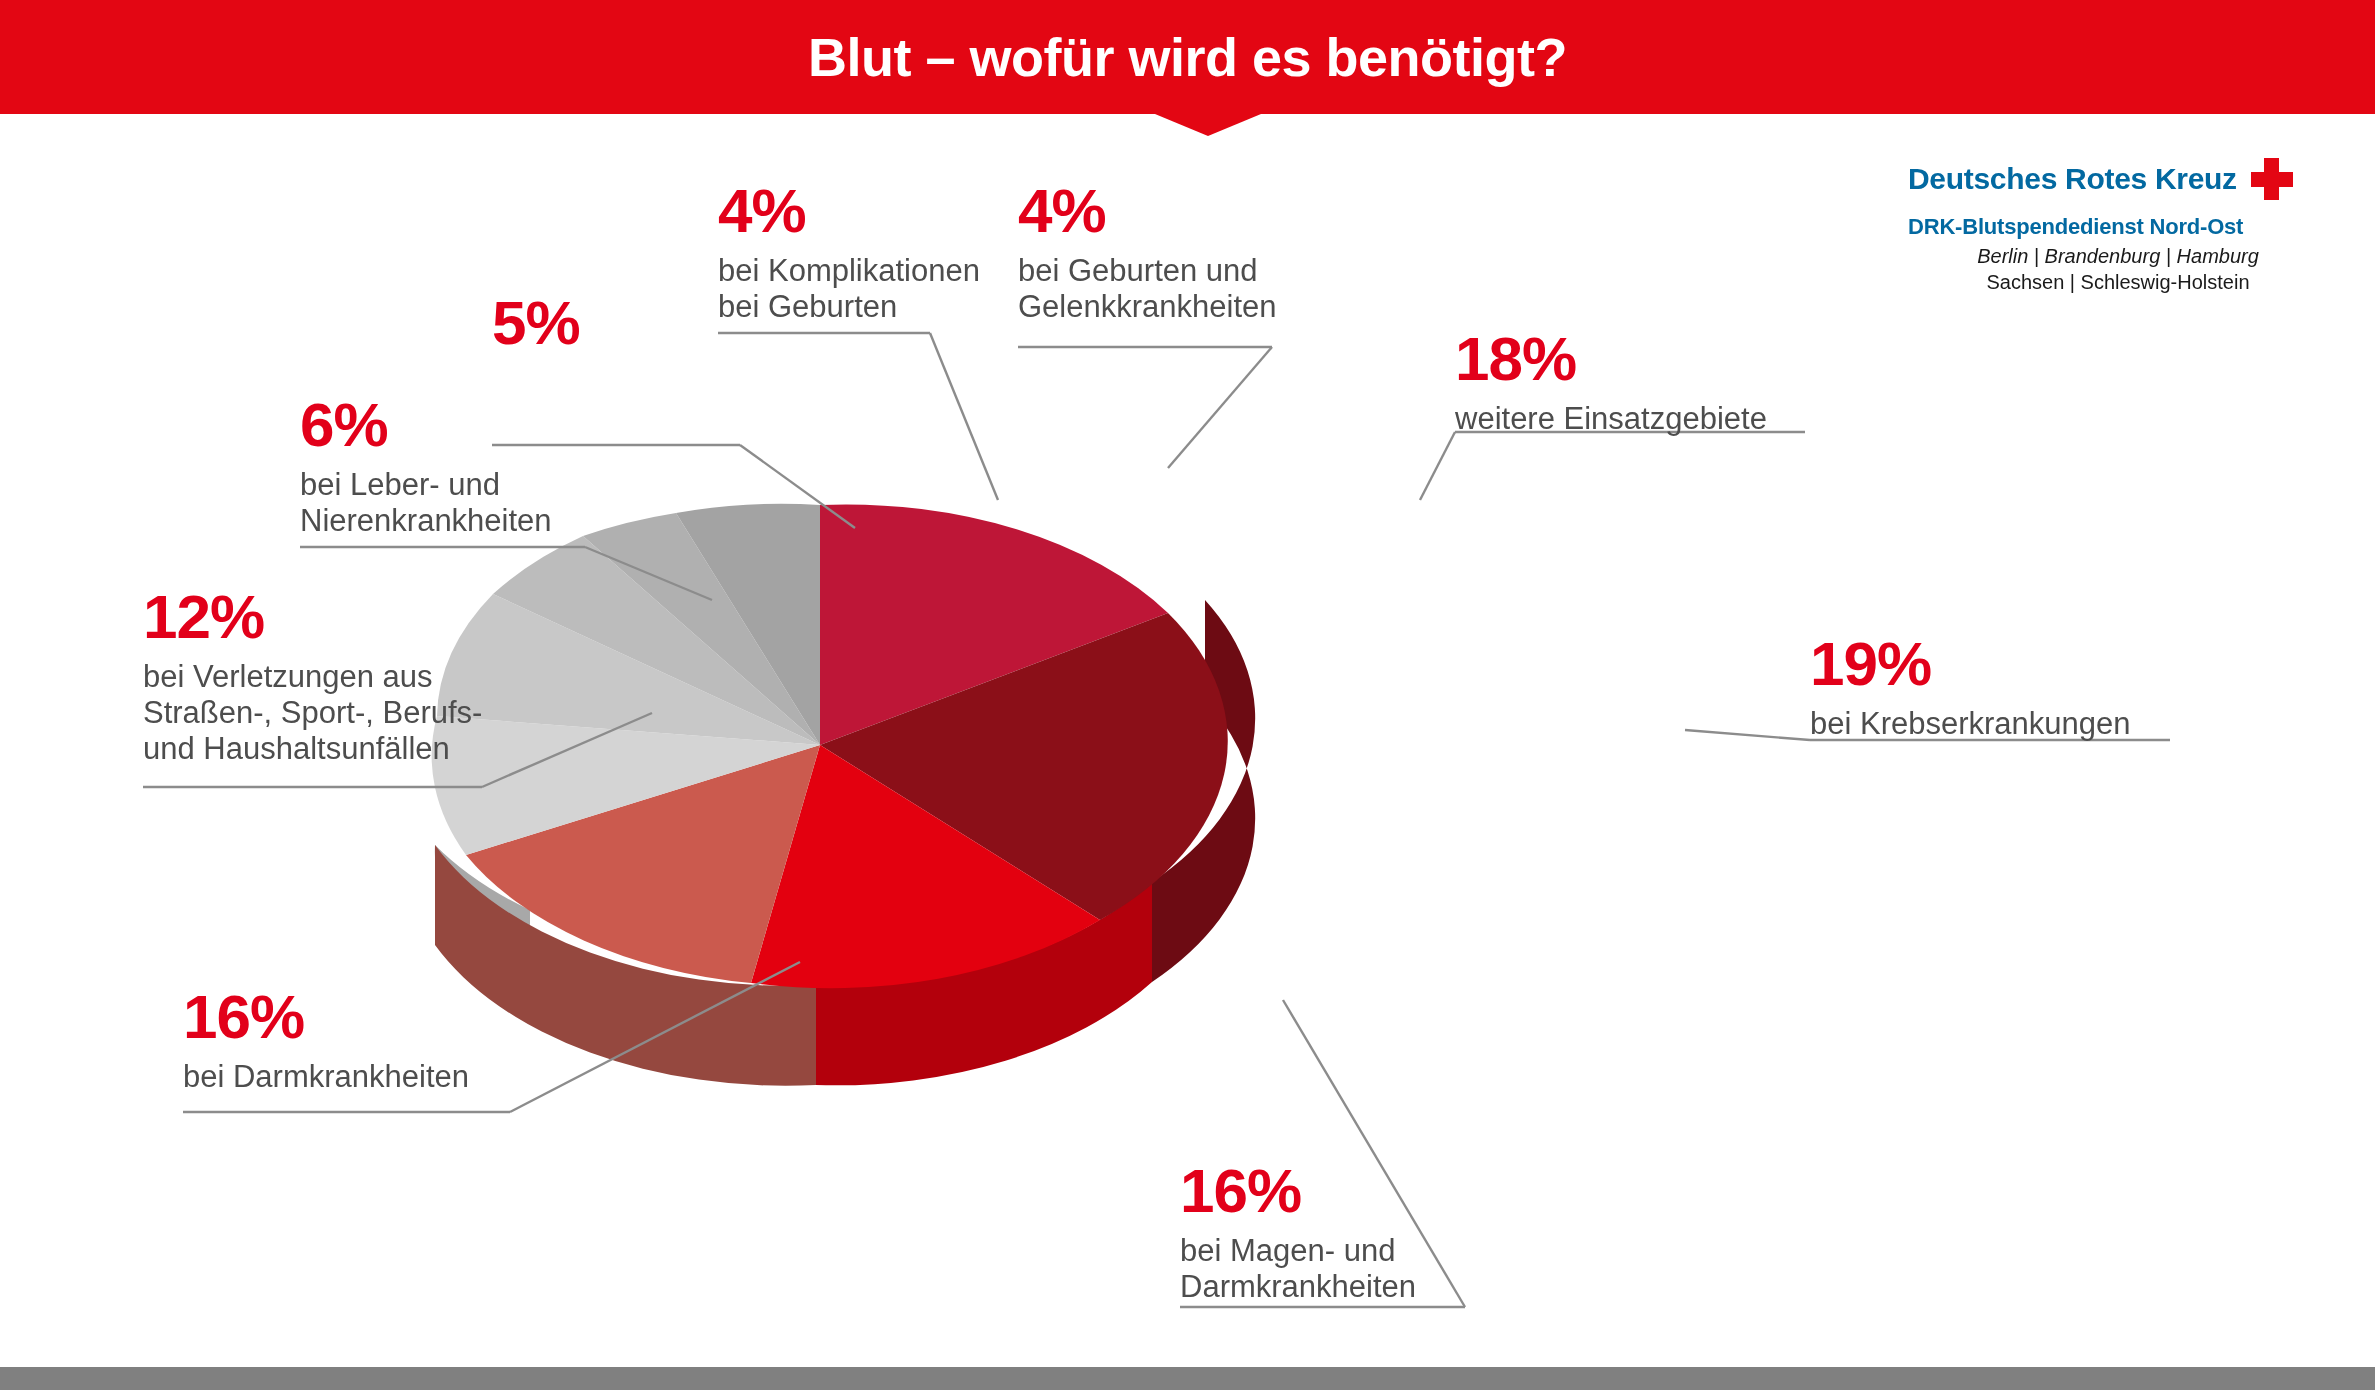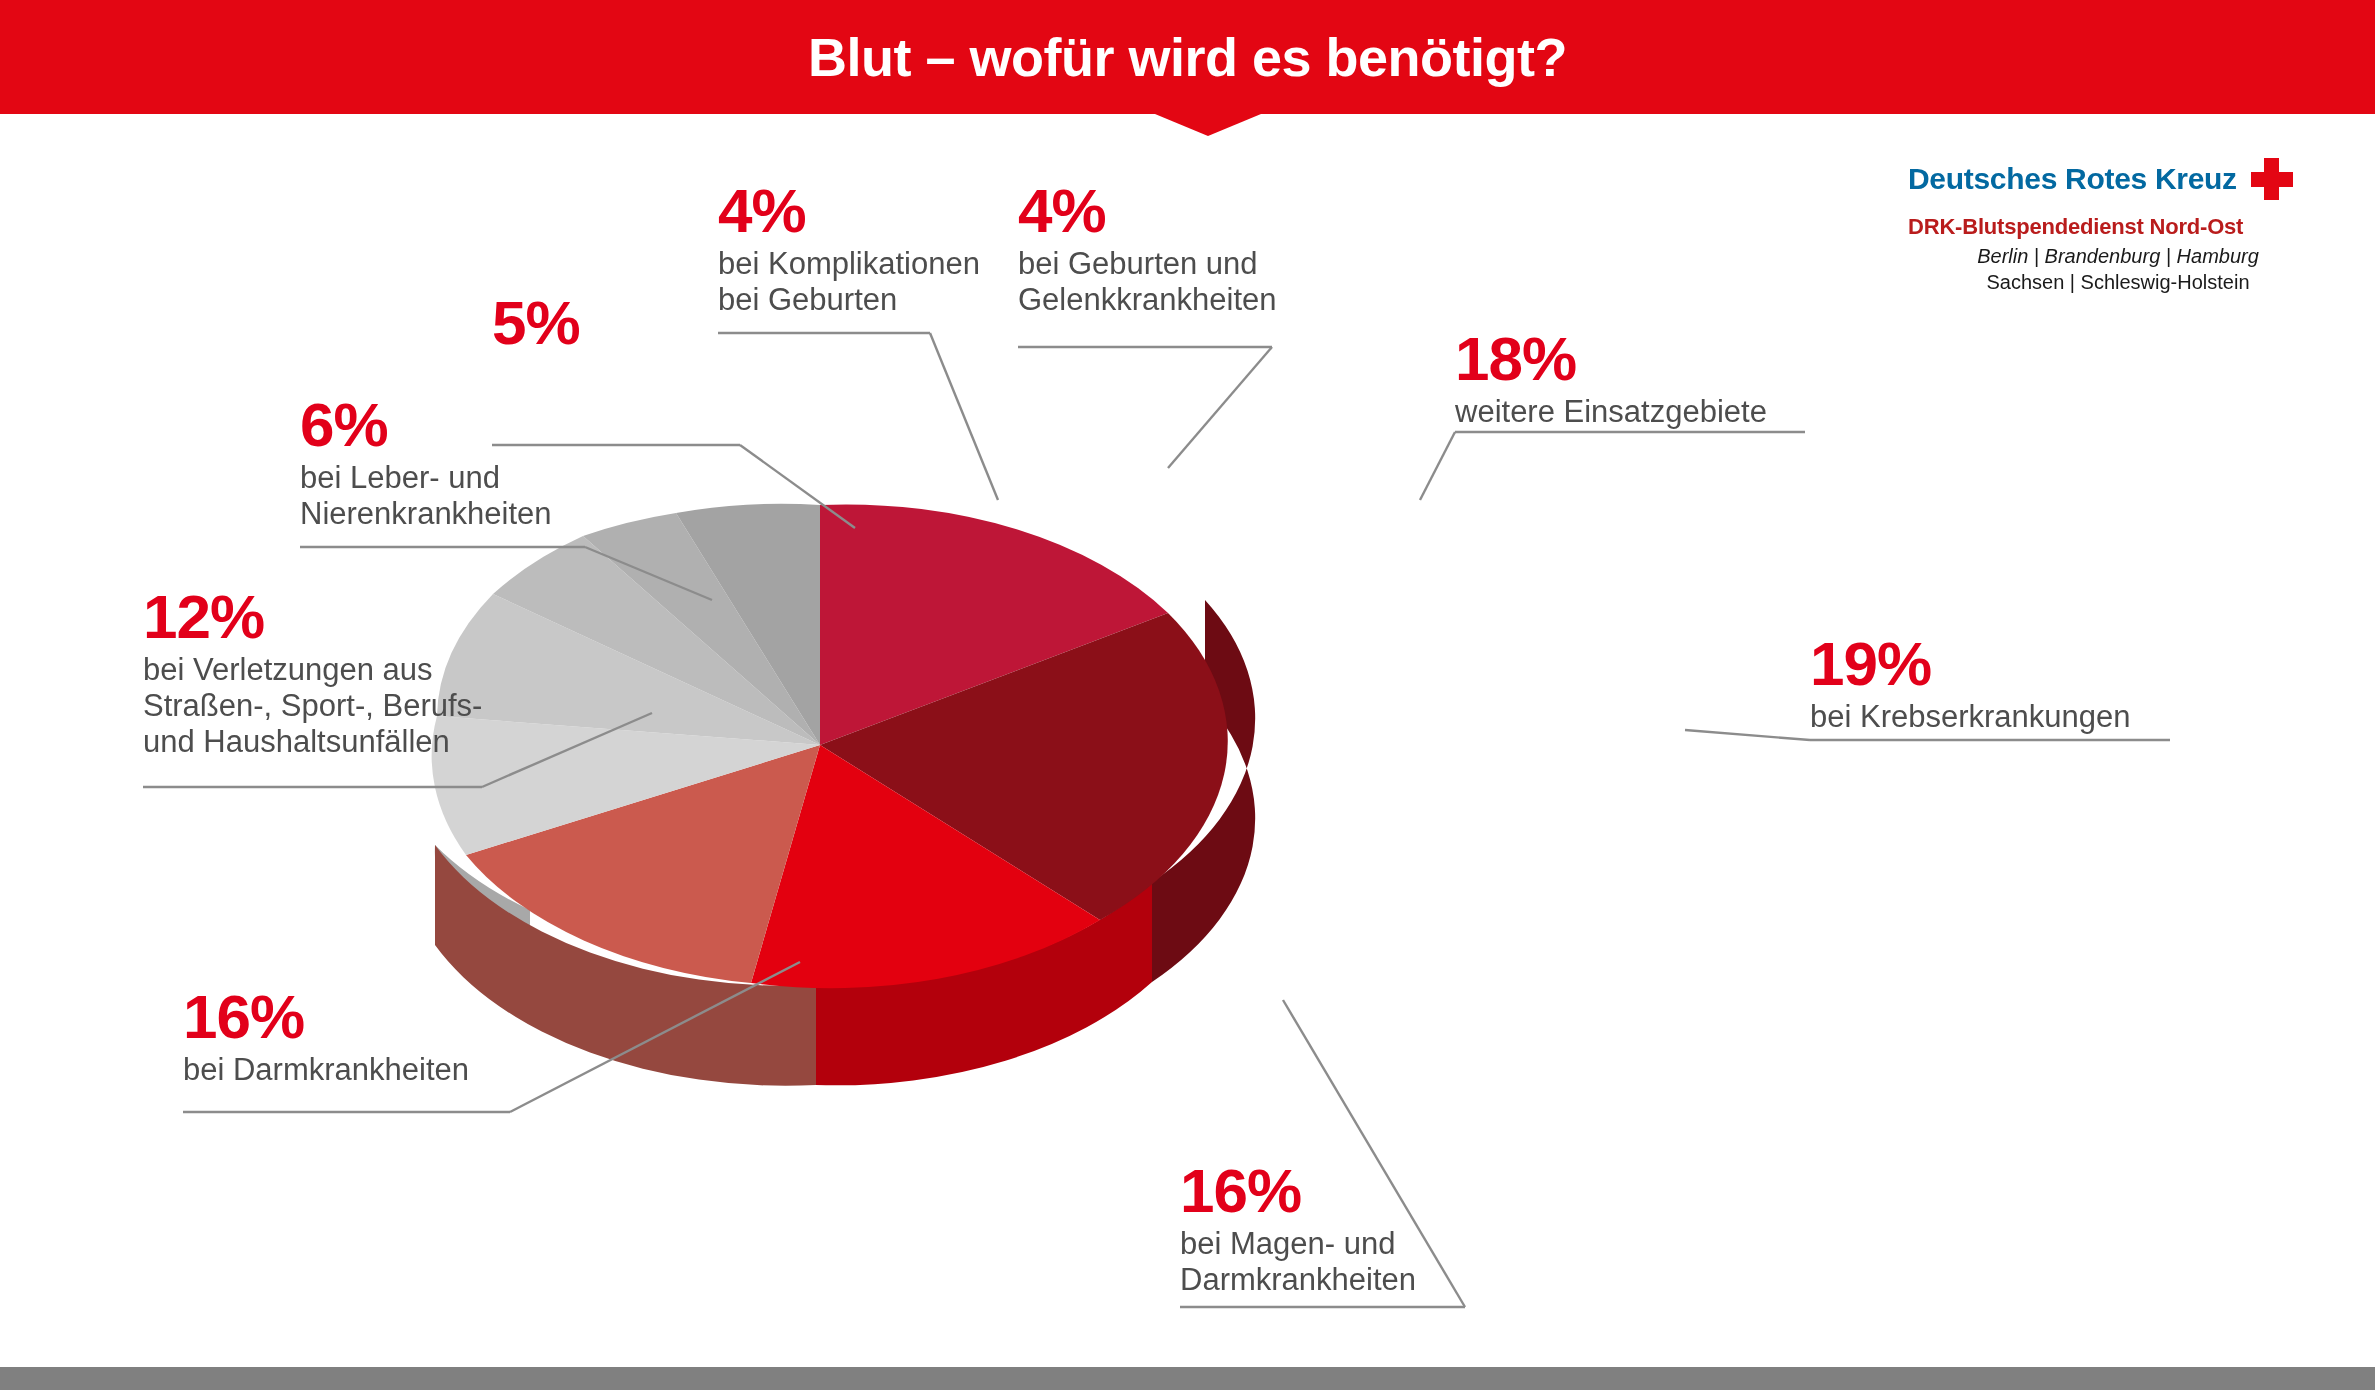--- a/index.html
+++ b/index.html
@@ -42,37 +42,37 @@
     white-space:nowrap;
   }
   #logo-title{
     font-size:30px; font-weight:bold; color:#0369a1; letter-spacing:-0.3px;
   }
   .cross-ico{ display:inline-block; position:relative; width:42px; height:42px; }
   .cross-ico i{ position:absolute; background:#e30613; display:block; }
   .cross-ico i.h{ left:0; top:13.5px; width:42px; height:15px; }
   .cross-ico i.v{ top:0; left:13.5px; height:42px; width:15px; }
   #logo-sub1{
-    margin-top:14px; font-size:22px; font-weight:bold; color:#b91c1c;
+    margin-top:14px; font-size:22px; font-weight:bold; color:#0369a1;
     letter-spacing:-0.2px; text-align:left; white-space:nowrap;
   }
   #logo-sub2, #logo-sub3{
     font-size:20px; color:#1a1a1a; line-height:1.28; text-align:center;
     white-space:nowrap;
   }
   #logo-sub2{ margin-top:4px;font-style:italic; }
 
   
   .callout{ position:absolute; }
   .callout .pct{
     color:#e2001a; font-weight:bold; font-size:62px; line-height:0.95;
     letter-spacing:-1px; white-space:nowrap;
   }
   .callout .desc{
-    color:#4d4d4d; font-size:31px; line-height:1.16; margin-top:5px;
+    color:#4d4d4d; font-size:31px; line-height:1.16; margin-top:12px;
     white-space:nowrap;
   }
   .callout.right .pct, .callout.right .desc{ text-align:left; }
 
   
   #pie-wrap{ position:absolute; left:0; top:0; width:2375px; height:1390px; }
 </style>
 </head>
 <body>
 

